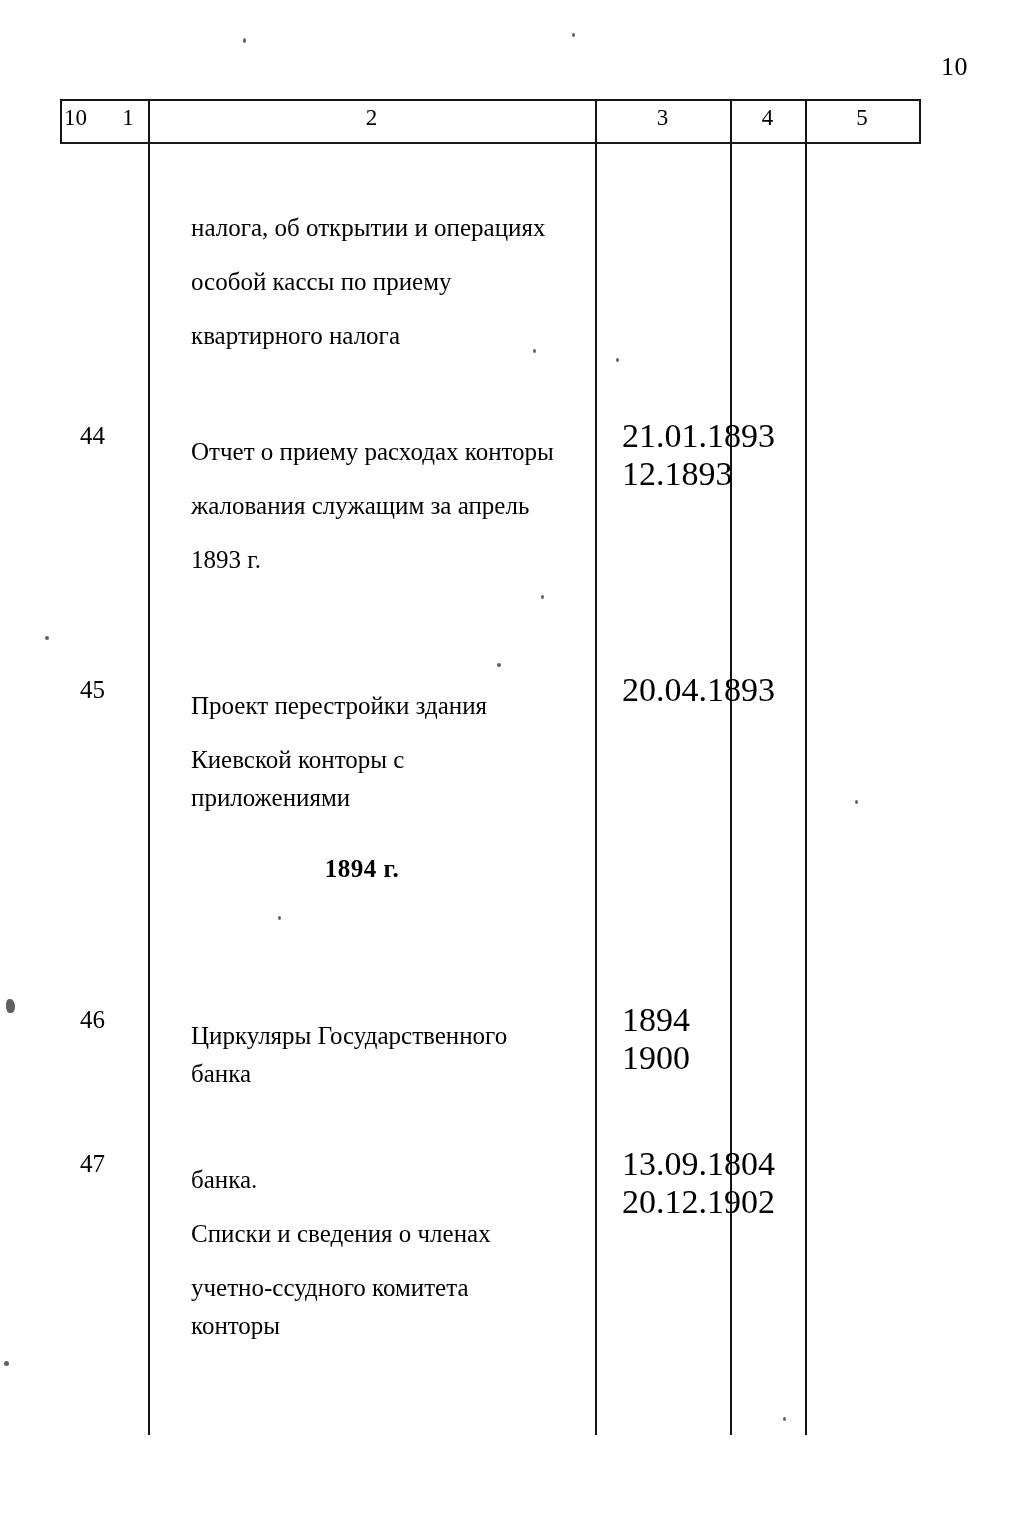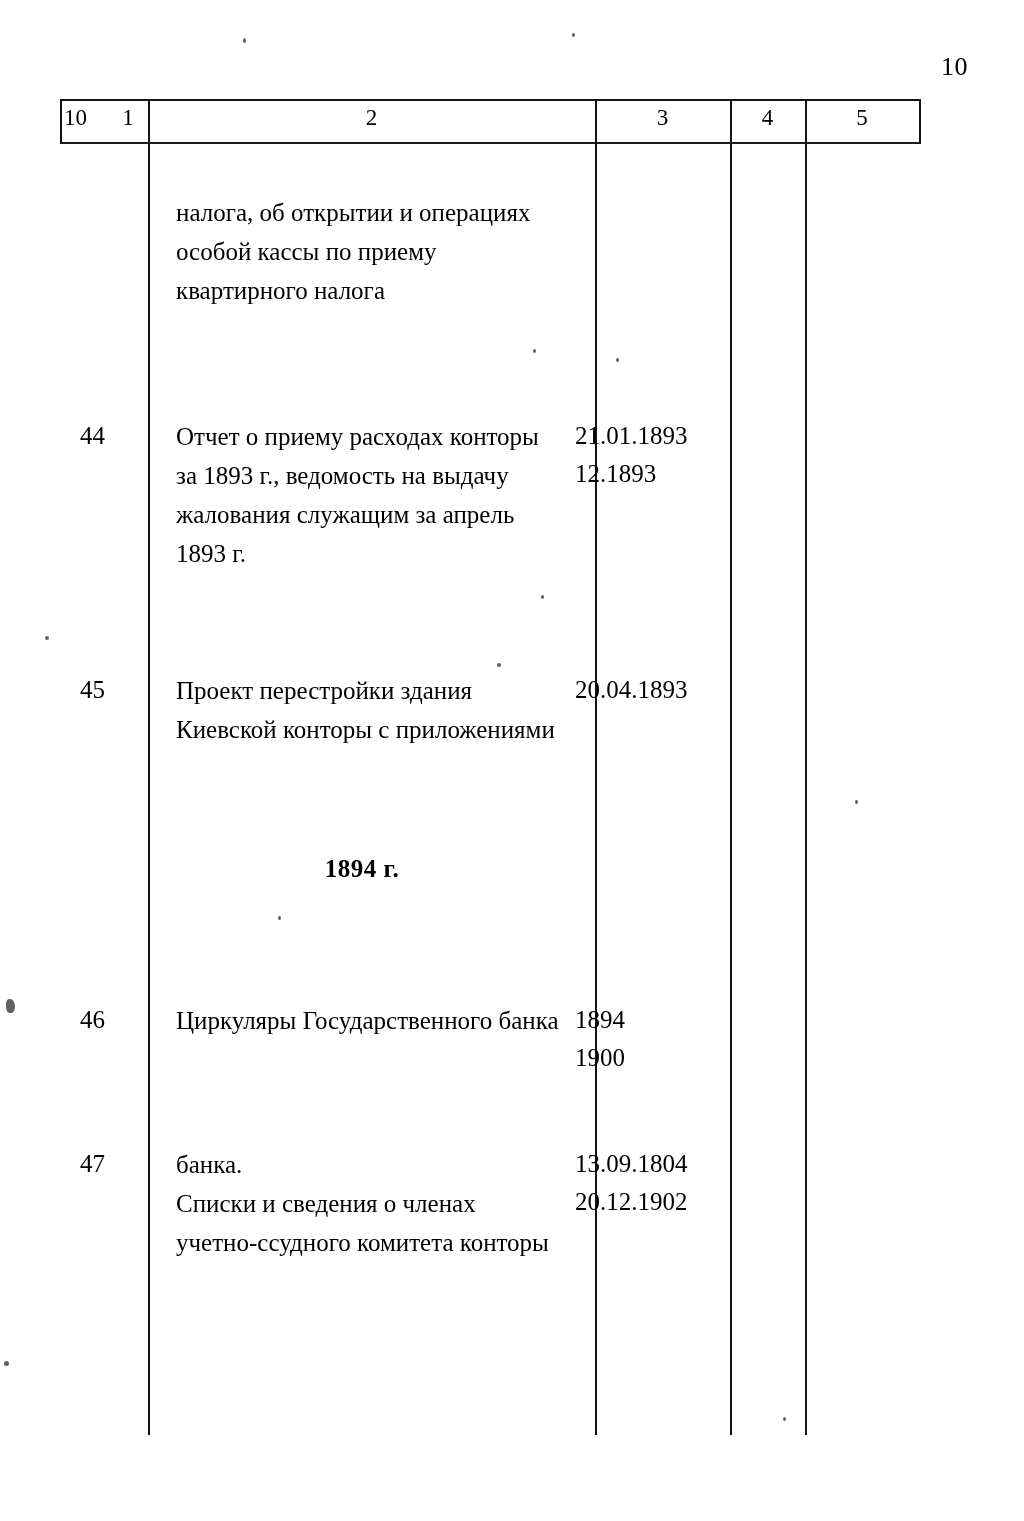--- a/index.html
+++ b/index.html
@@ -100,26 +100,26 @@
     position: absolute;
     left: 115px;
     width: 400px;
     font-size: 25px;
     line-height: 38px;
     text-align: justify;
     text-justify: inter-word;
     hyphens: none;
   }
   .cell-title .lastline { text-align: left; }
-  .cell-title p { margin: 1px; }
+  .cell-title p { margin: 16px; }
   .cell-dates {
     position: absolute;
-    left: 515px;
+    left: 562px;
     width: 122px;
-    font-size: 25px;
+    font-size: 34px;
     line-height: 38px;
   }
   .cell-dates .d-left  { text-align: left; }
   .cell-dates .d-right { text-align: left; }
 
   
   .section-heading {
     position: absolute;
     left: 88px;
     width: 428px;
@@ -171,21 +171,20 @@
       <p>налога, об открытии и операциях</p>
       <p>особой кассы по приему</p>
       <p class="lastline">квартирного налога</p>
     </div>
   </div>
 
   <div class="row" style="top:318px;">
     <div class="cell-num">44</div>
     <div class="cell-title">
       <p>Отчет о приему расходах конторы</p>
-      <p>за 1893 г., ведомость на выдачу</p>
       <p>жалования служащим за апрель</p>
       <p class="lastline">1893 г.</p>
     </div>
     <div class="cell-dates">
       <div class="d-left">21.01.1893</div>
       <div class="d-right">12.1893</div>
     </div>
   </div>
 
   <div class="row" style="top:572px;">

